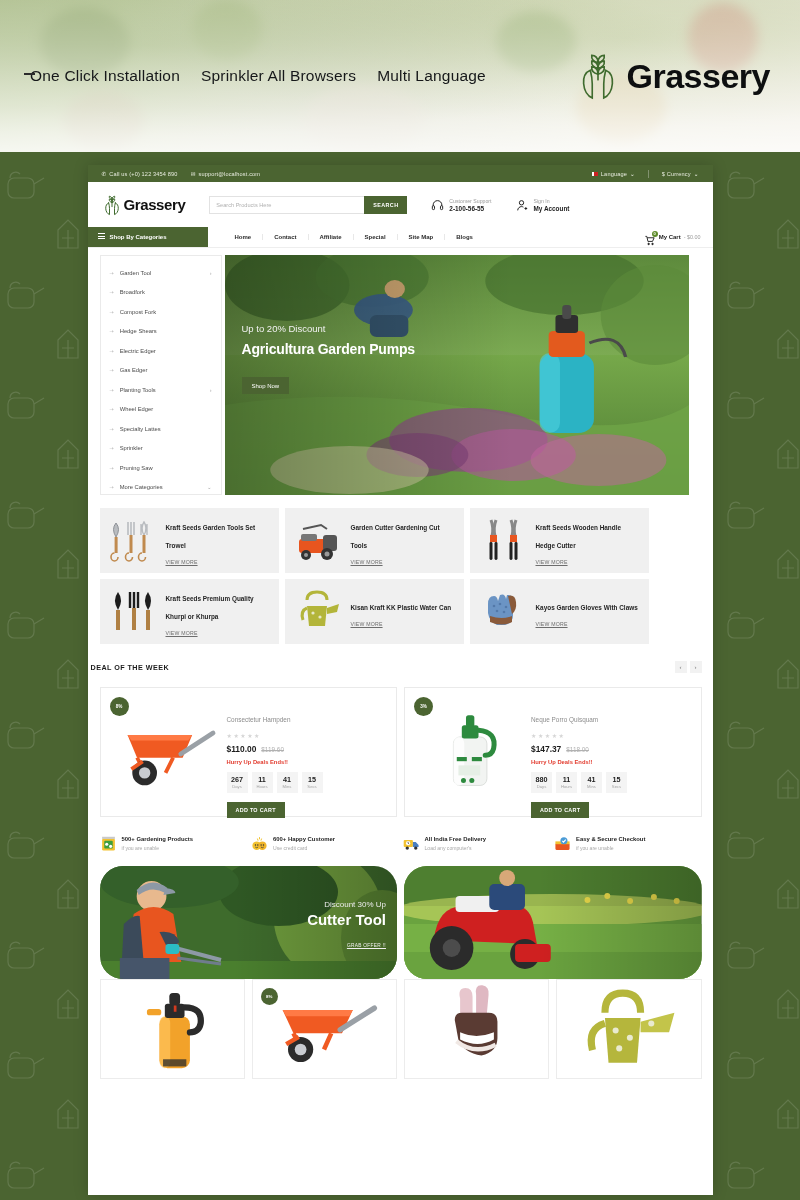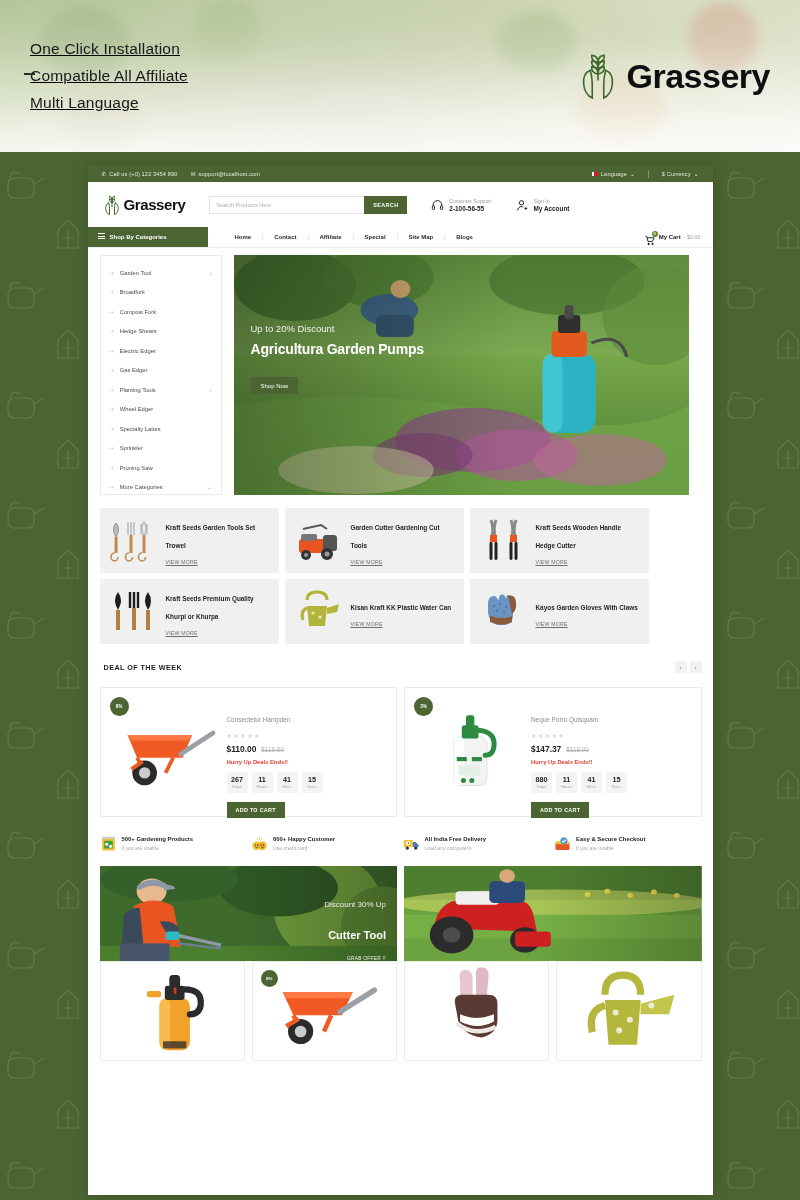--- a/index.html
+++ b/index.html
@@ -23,21 +23,21 @@
     content:""; position:absolute; inset:0;
     background: linear-gradient(to bottom, rgba(255,255,255,.30), rgba(255,255,255,.62) 70%, rgba(255,255,255,.85));
   }
   .hero-blobs{position:absolute;inset:0;}
   .blob{position:absolute;border-radius:50%;filter:blur(6px);opacity:.5;}
   .hero-inner{
     position: absolute; inset: 0; z-index: 3;
     display: flex; align-items: center; justify-content: space-between;
     padding: 0 30px;
   }
-  .hero-col { display: flex; flex-direction: column; gap: 9px; text-decoration: underline; }
+  .hero-col { display: flex; flex-direction: row; gap: 21px; }
   .hero-col.left { align-items: flex-start; }
   .hero-col.right { align-items: flex-end; }
   .hero-line {
     font-size: 15.5px; color: #16181a; letter-spacing: .2px; white-space: nowrap;
   }
   .hero-center { display: flex; align-items: center; gap: 6px; }
   .hero-logo-mark { width: 46px; height: 50px; }
   .hero-brand {
     font-size: 34px; font-weight: bold; color: #0d0f10; letter-spacing: -.5px;
   }
@@ -119,21 +119,21 @@
   .cart-ico { position: relative; width: 12px; height: 11px; }
   .cart-badge {
     position: absolute; top: -1px; right: -2px; background: #5e8b2a; color: #fff;
     font-size: 4px; border-radius: 50%; width: 6px; height: 6px;
     display: flex; align-items: center; justify-content: center; font-weight:bold;
   }
   .cart-label { font-size: 6px; font-weight: bold; color: #1d1d1d; }
   .cart-price { font-size: 5.4px; color: #9a9a9a; }
 
   
-  .content { display: flex; padding: 7px 24px 0 12px; gap: 12px; }
+  .content { display: flex; padding: 7px 24px 0 12px; gap: 3px; }
   .cats {
     width: 122px; border: 1px solid #eaeaea; background: #fff; padding: 7px 0 5px 0;
     height: 240px;
   }
   .cat {
     display: flex; align-items: center; font-size: 5.8px; color: #4a4a4a;
     padding: 0 9px; height: 19.5px;
   }
   .cat-arrow { color: #b5b5b5; margin-right: 6px; font-size: 5px; }
   .cat-label { flex: 1; }
@@ -162,21 +162,21 @@
   .gcard-body { flex: 1; }
   .gcard-title { font-size: 6.4px; font-weight: bold; color: #242424; line-height: 1.55; }
   .gcard-more {
     margin-top: 7px; font-size: 5.2px; color: #6d6d6d; text-decoration: underline;
     letter-spacing: .2px; cursor: pointer;
   }
 
   
   .sec-head {
     display: flex; align-items: center; justify-content: space-between;
-    padding: 17px 11px 7px 16px;
+    padding: 17px 11px 7px 3px;
     text-align: center;
   }
   .sec-title { font-size: 7.2px; font-weight: bold; color: #1c1c1c; letter-spacing: .45px; }
   .sec-arrows { display: flex; gap: 3px; }
   .sec-arrow {
     width: 12px; height: 12px; background: #f2f2f2; color: #777;
     display: flex; align-items: center; justify-content: center;
     font-size: 6px; cursor: pointer;
   }
 
@@ -214,24 +214,24 @@
 
   
   .services { display: flex; padding: 18px 11px 0 12px; gap: 4px; }
   .svc { flex: 1; display: flex; align-items: center; gap: 5px; }
   .svc-ico { width: 17px; height: 17px; flex: none; }
   .svc-t { font-size: 5.9px; font-weight: bold; color: #1c1c1c; }
   .svc-s { font-size: 5.1px; color: #a8a8a8; margin-top: 2.5px; }
 
   
   .promos { display: flex; gap: 7px; padding: 14px 11px 0 12px; }
-  .promo { flex: 1; height: 95px; position: relative; overflow: hidden; }
+  .promo { flex: 1; height: 113px; position: relative; overflow: hidden; border-radius: 23px; }
   .promo-txt { position: absolute; right: 11px; top: 34px; text-align: right; z-index: 3;}
   .promo-sub { font-size: 8px; color: #eaeaea; }
-  .promo-title { font-size: 11px; font-weight: bold; color: #fff; margin-top: 20px; }
+  .promo-title { font-size: 15px; font-weight: bold; color: #fff; margin-top: 2px; }
   .promo-link {
     margin-top: 15px; font-size: 4.8px; color: #f0f0f0; text-decoration: underline;
     letter-spacing: .3px; cursor: pointer;
   }
 
   
   .featured { display: flex; gap: 7px; padding: 0 11px 0 12px; }
   .fcard {
     flex: 1; border: 1px solid #ececec; height: 100px; position: relative;
     display: flex; align-items: center; justify-content: center; background:#fff;
@@ -252,21 +252,21 @@
     <div class="blob" style="left:62%;top:8%;width:80px;height:60px;background:#7c9a4e;"></div>
     <div class="blob" style="left:86%;top:2%;width:70px;height:70px;background:#b8563f;opacity:.35;"></div>
     <div class="blob" style="left:72%;top:48%;width:90px;height:70px;background:#c9a860;opacity:.4;"></div>
     <div class="blob" style="left:38%;top:55%;width:120px;height:70px;background:#cfc5ae;opacity:.45;"></div>
     <div class="blob" style="left:8%;top:60%;width:80px;height:60px;background:#b09a76;opacity:.35;"></div>
   </div>
   <div class="hero-dash"></div>
   <div class="hero-inner">
     <div class="hero-col left">
       <div class="hero-line">One Click Installation</div>
-      <div class="hero-line">Compatible All Affiliate</div>
+      <div class="hero-line">Sprinkler All Browsers</div>
       <div class="hero-line">Multi Language</div>
     </div>
     <div class="hero-center">
       <span class="hero-logo-mark">
         <svg viewBox="0 0 48 52" width="46" height="50">
           <g fill="none" stroke="#3f6b2e" stroke-width="1.7" stroke-linecap="round">
             <path d="M24 30 V8"></path>
             <path d="M24 12 C19 11 17 8 17.5 4.5 C21 4.5 23.5 7 24 11"></path>
             <path d="M24 12 C29 11 31 8 30.5 4.5 C27 4.5 24.5 7 24 11"></path>
             <path d="M24 18 C19 17 17 14 17.5 10.5 C21 10.5 23.5 13 24 17"></path>

